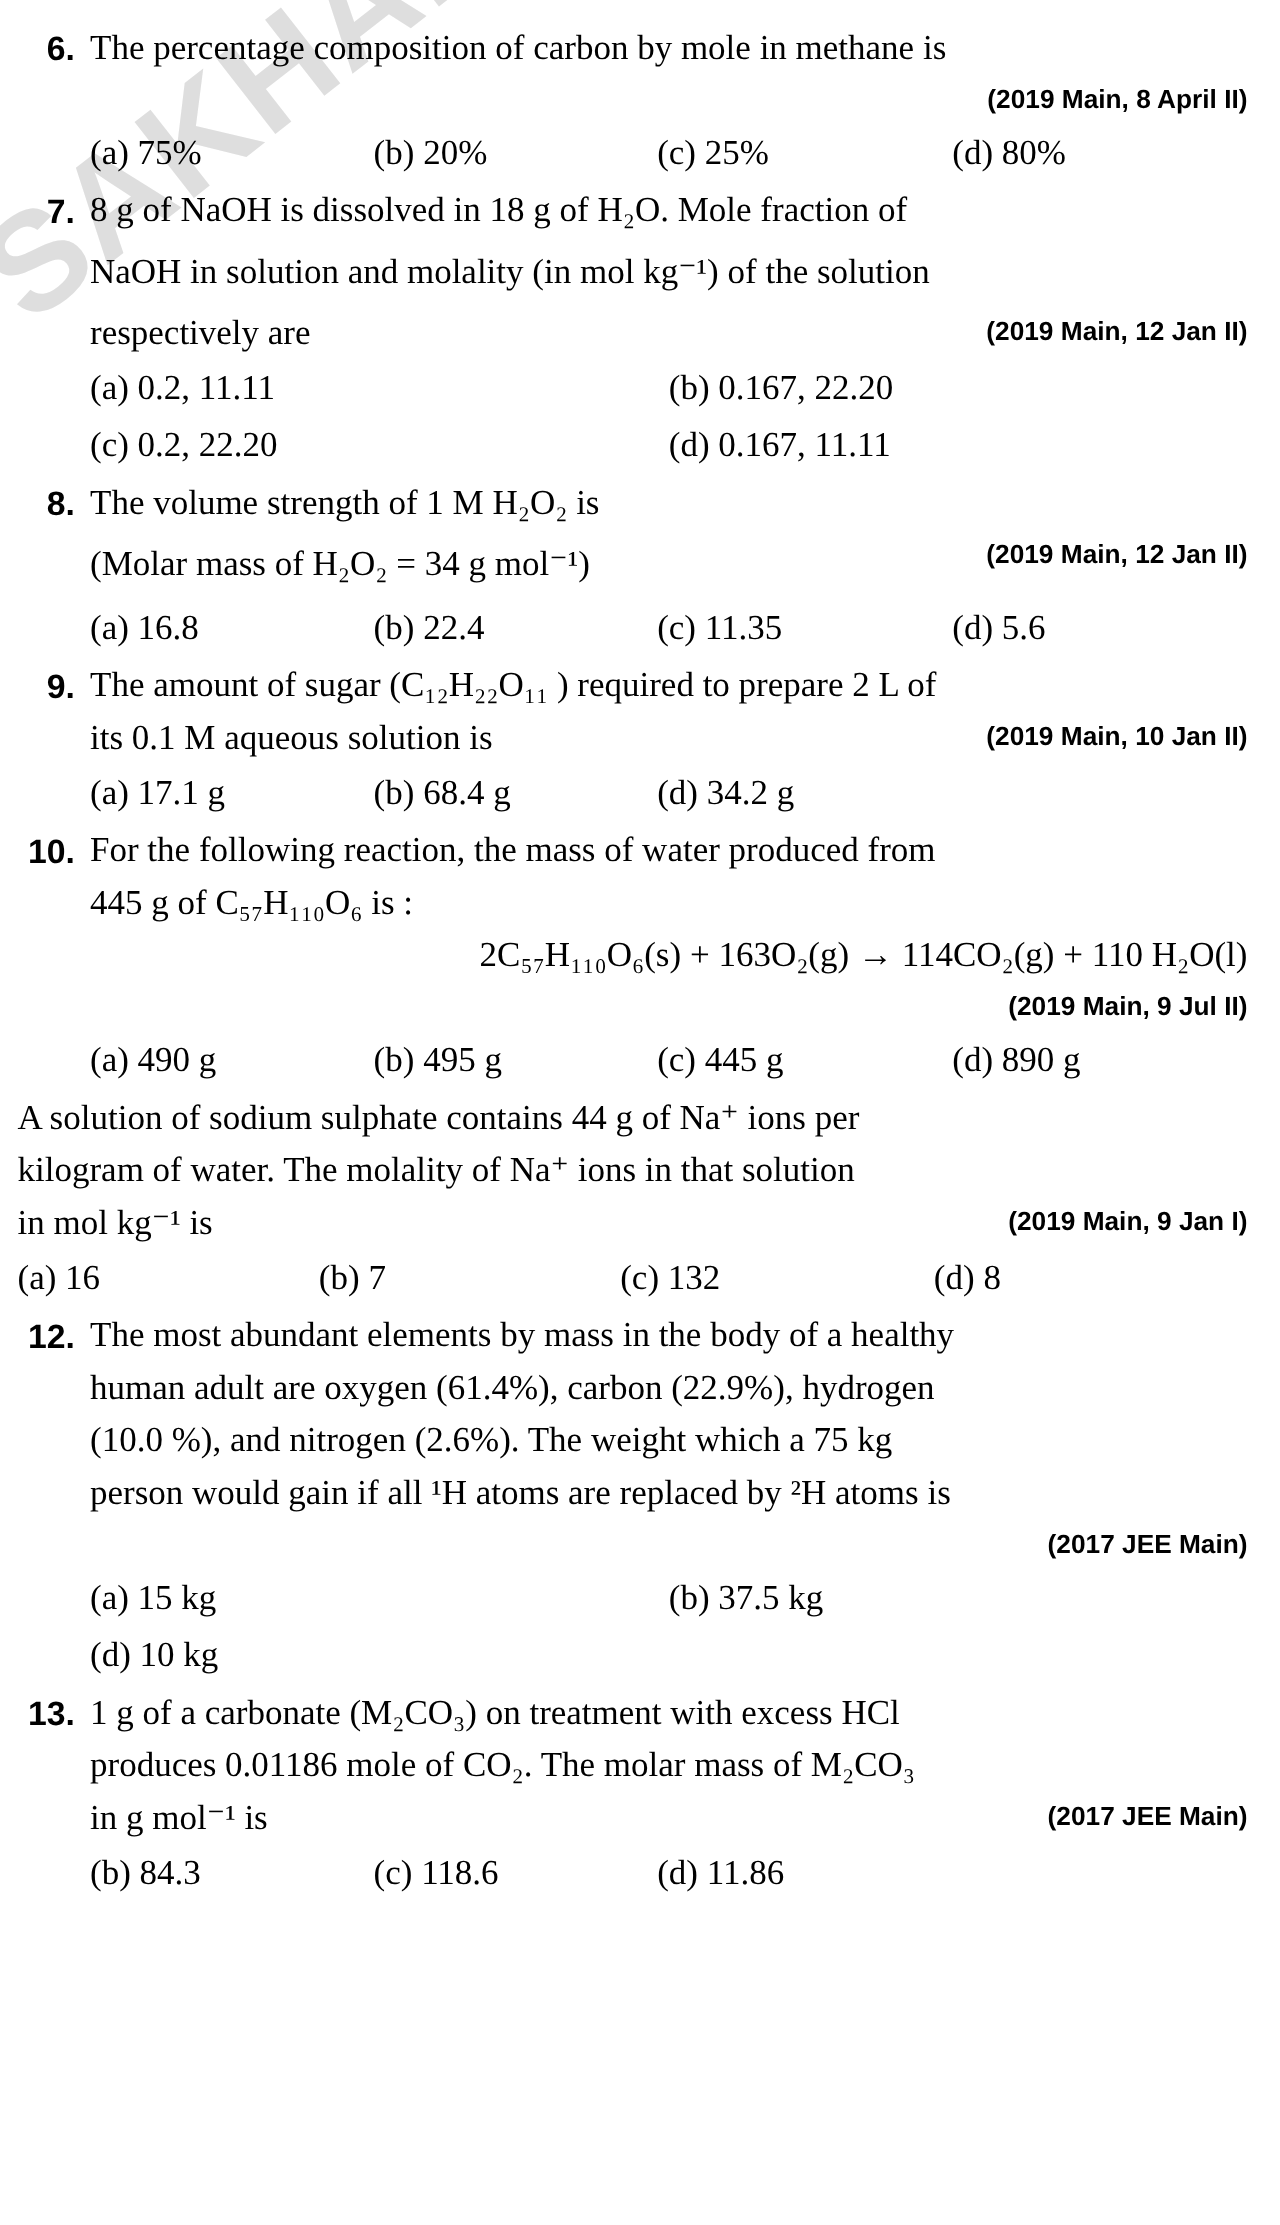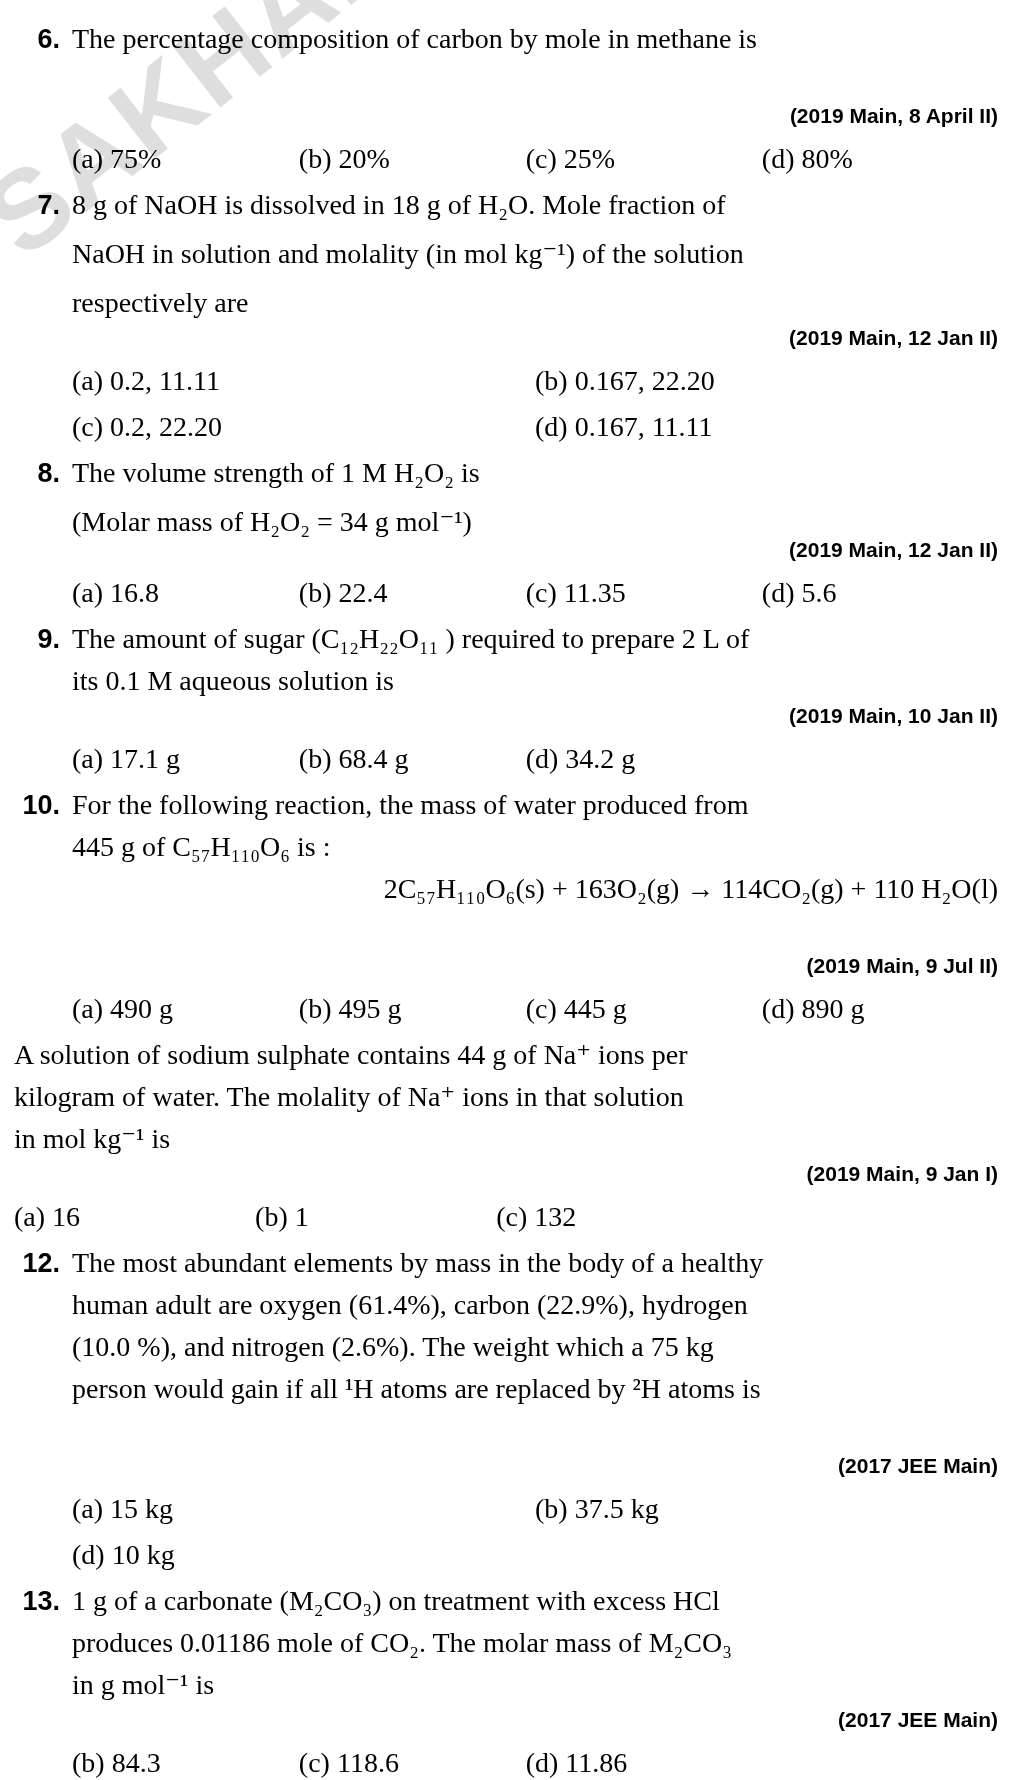--- a/index.html
+++ b/index.html
@@ -65,21 +65,20 @@
   .qline.nojust { text-align: left; }
   .qline.center { text-align: right; }
 
   .src {
     font-family: "Liberation Sans", sans-serif;
     font-weight: bold;
     font-size: 21px;
     text-align: right;
     line-height: 40px;
     white-space: nowrap;
-    margin-top: 36px;
   }
   .src-inline { float: right; margin-left: 18px; }
 
   .clearfix::after { content: ""; display: block; clear: both; }
 
   
   .opts {
     display: grid;
     font-size: 28px;
     line-height: 46px;
@@ -179,22 +178,23 @@
   <div class="qblock">
     <div class="qbody">
       <div class="qline">A solution of sodium sulphate contains 44 g of Na⁺ ions per</div>
       <div class="qline">kilogram of water. The molality of Na⁺ ions in that solution</div>
       <div class="qline nojust clearfix">
         <span class="src src-inline">(2019 Main, 9 Jan I)</span>
         <span>in mol kg⁻¹ is</span>
       </div>
       <div class="opts cols4">
         <div class="opt">(a) 16</div>
-        <div class="opt">(b) 1</div>
+        <div class="opt">(b) 7</div>
         <div class="opt">(c) 132</div>
+        <div class="opt">(d) 8</div>
       </div>
     </div>
   </div>
 
   <div class="qblock">
     <div class="qnum">12.</div>
     <div class="qbody">
       <div class="qline">The most abundant elements by mass in the body of a healthy</div>
       <div class="qline">human adult are oxygen (61.4%), carbon (22.9%), hydrogen</div>
       <div class="qline">(10.0 %), and nitrogen (2.6%). The weight which a 75 kg</div>

